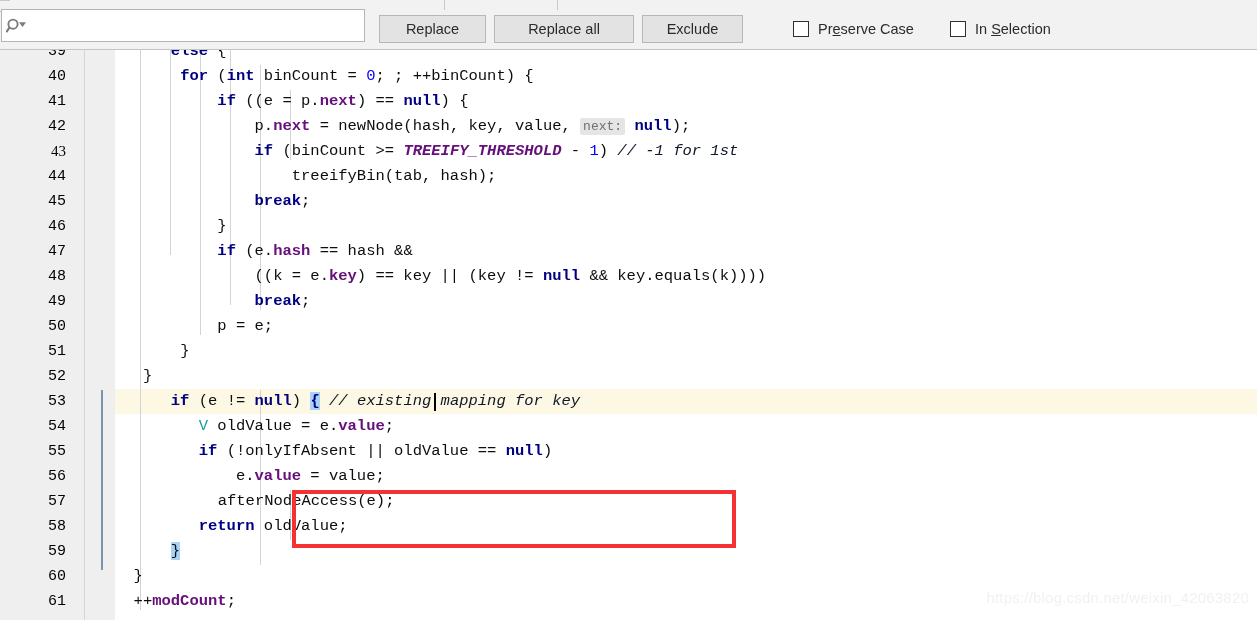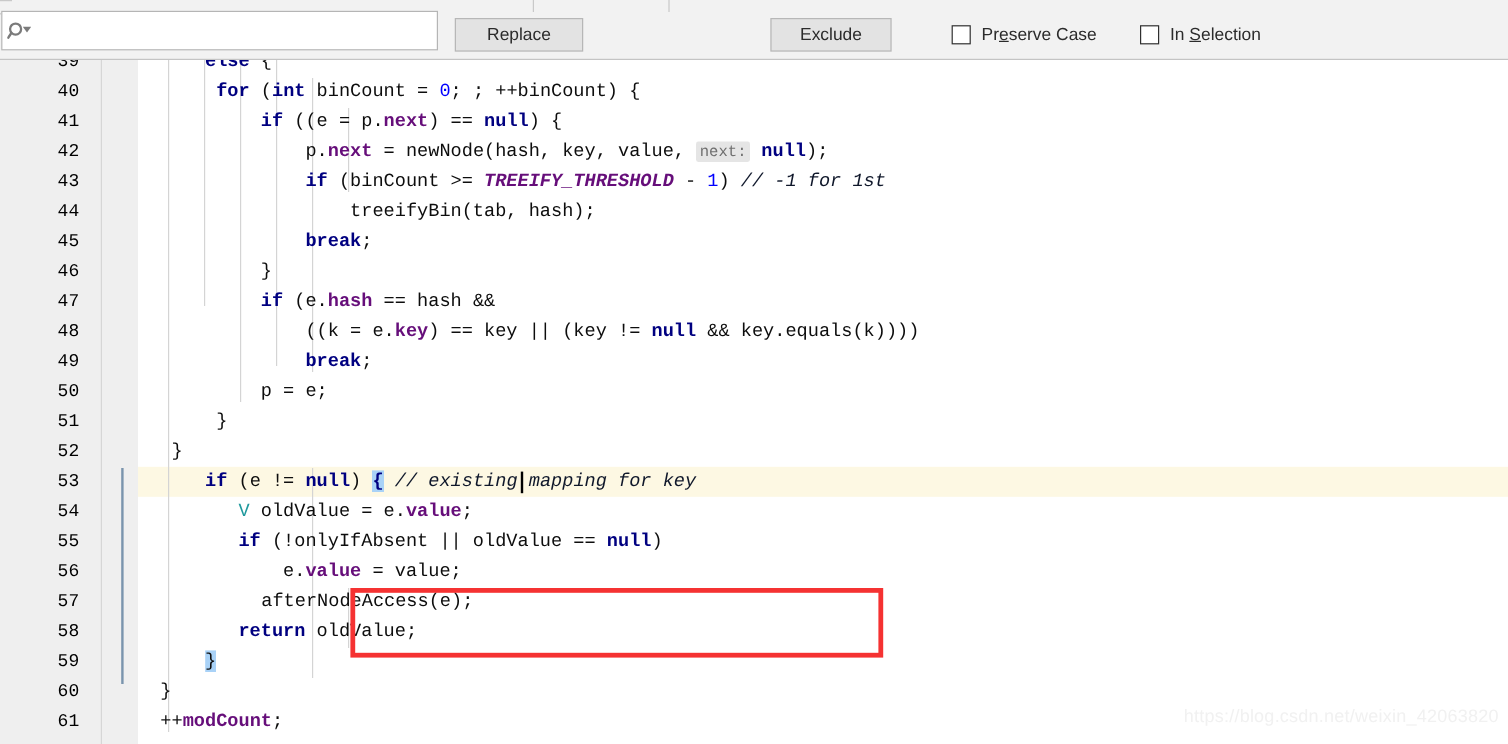--- a/index.html
+++ b/index.html
@@ -216,20 +216,21 @@
         <circle cx="7" cy="6.2" r="4.6" fill="none" stroke="#7b7b7b" stroke-width="1.9"></circle>
         <line x1="3.4" y1="9.6" x2="0.9" y2="13.4" stroke="#7b7b7b" stroke-width="2.1" stroke-linecap="round"></line>
         <polygon points="13,4.2 20,4.2 16.5,9" fill="#7b7b7b"></polygon>
       </svg>
     </span>
     <input id="search-input" type="text" value="" placeholder="" style="">
   </div>
 
   <div class="tb-button" id="btn-replace">Replace</div>
 
+  <div class="tb-button" id="btn-replace-all">Replace all</div>
 
   <div class="tb-button" id="btn-exclude">Exclude</div>
 
   <div class="cb-group" id="cb-preserve">
     <span class="cb-box"></span>
     <span><span>Pr</span><span class="mn">e</span><span>serve Case</span></span>
   </div>
 
   <div class="cb-group" id="cb-inselection">
     <span class="cb-box"></span>
@@ -241,21 +242,21 @@
 
   <div class="hl-line" style="top:339px;"></div>
 
   <div id="gutter"></div>
   <div id="gutter-strip"></div>
 
   <div class="gutter-line" style="top:-11px;">39</div>
   <div class="gutter-line" style="top:14px;">40</div>
   <div class="gutter-line" style="top:39px;">41</div>
   <div class="gutter-line" style="top:64px;">42</div>
-  <div class="gutter-line" style="top:89px;">43</div>
+  <div class="gutter-line" style="top:89px;font-family:Liberation Serif, serif;">43</div>
   <div class="gutter-line" style="top:114px;">44</div>
   <div class="gutter-line" style="top:139px;">45</div>
   <div class="gutter-line" style="top:164px;">46</div>
   <div class="gutter-line" style="top:189px;">47</div>
   <div class="gutter-line" style="top:214px;">48</div>
   <div class="gutter-line" style="top:239px;">49</div>
   <div class="gutter-line" style="top:264px;">50</div>
   <div class="gutter-line" style="top:289px;">51</div>
   <div class="gutter-line" style="top:314px;">52</div>
   <div class="gutter-line" style="top:339px;">53</div>

